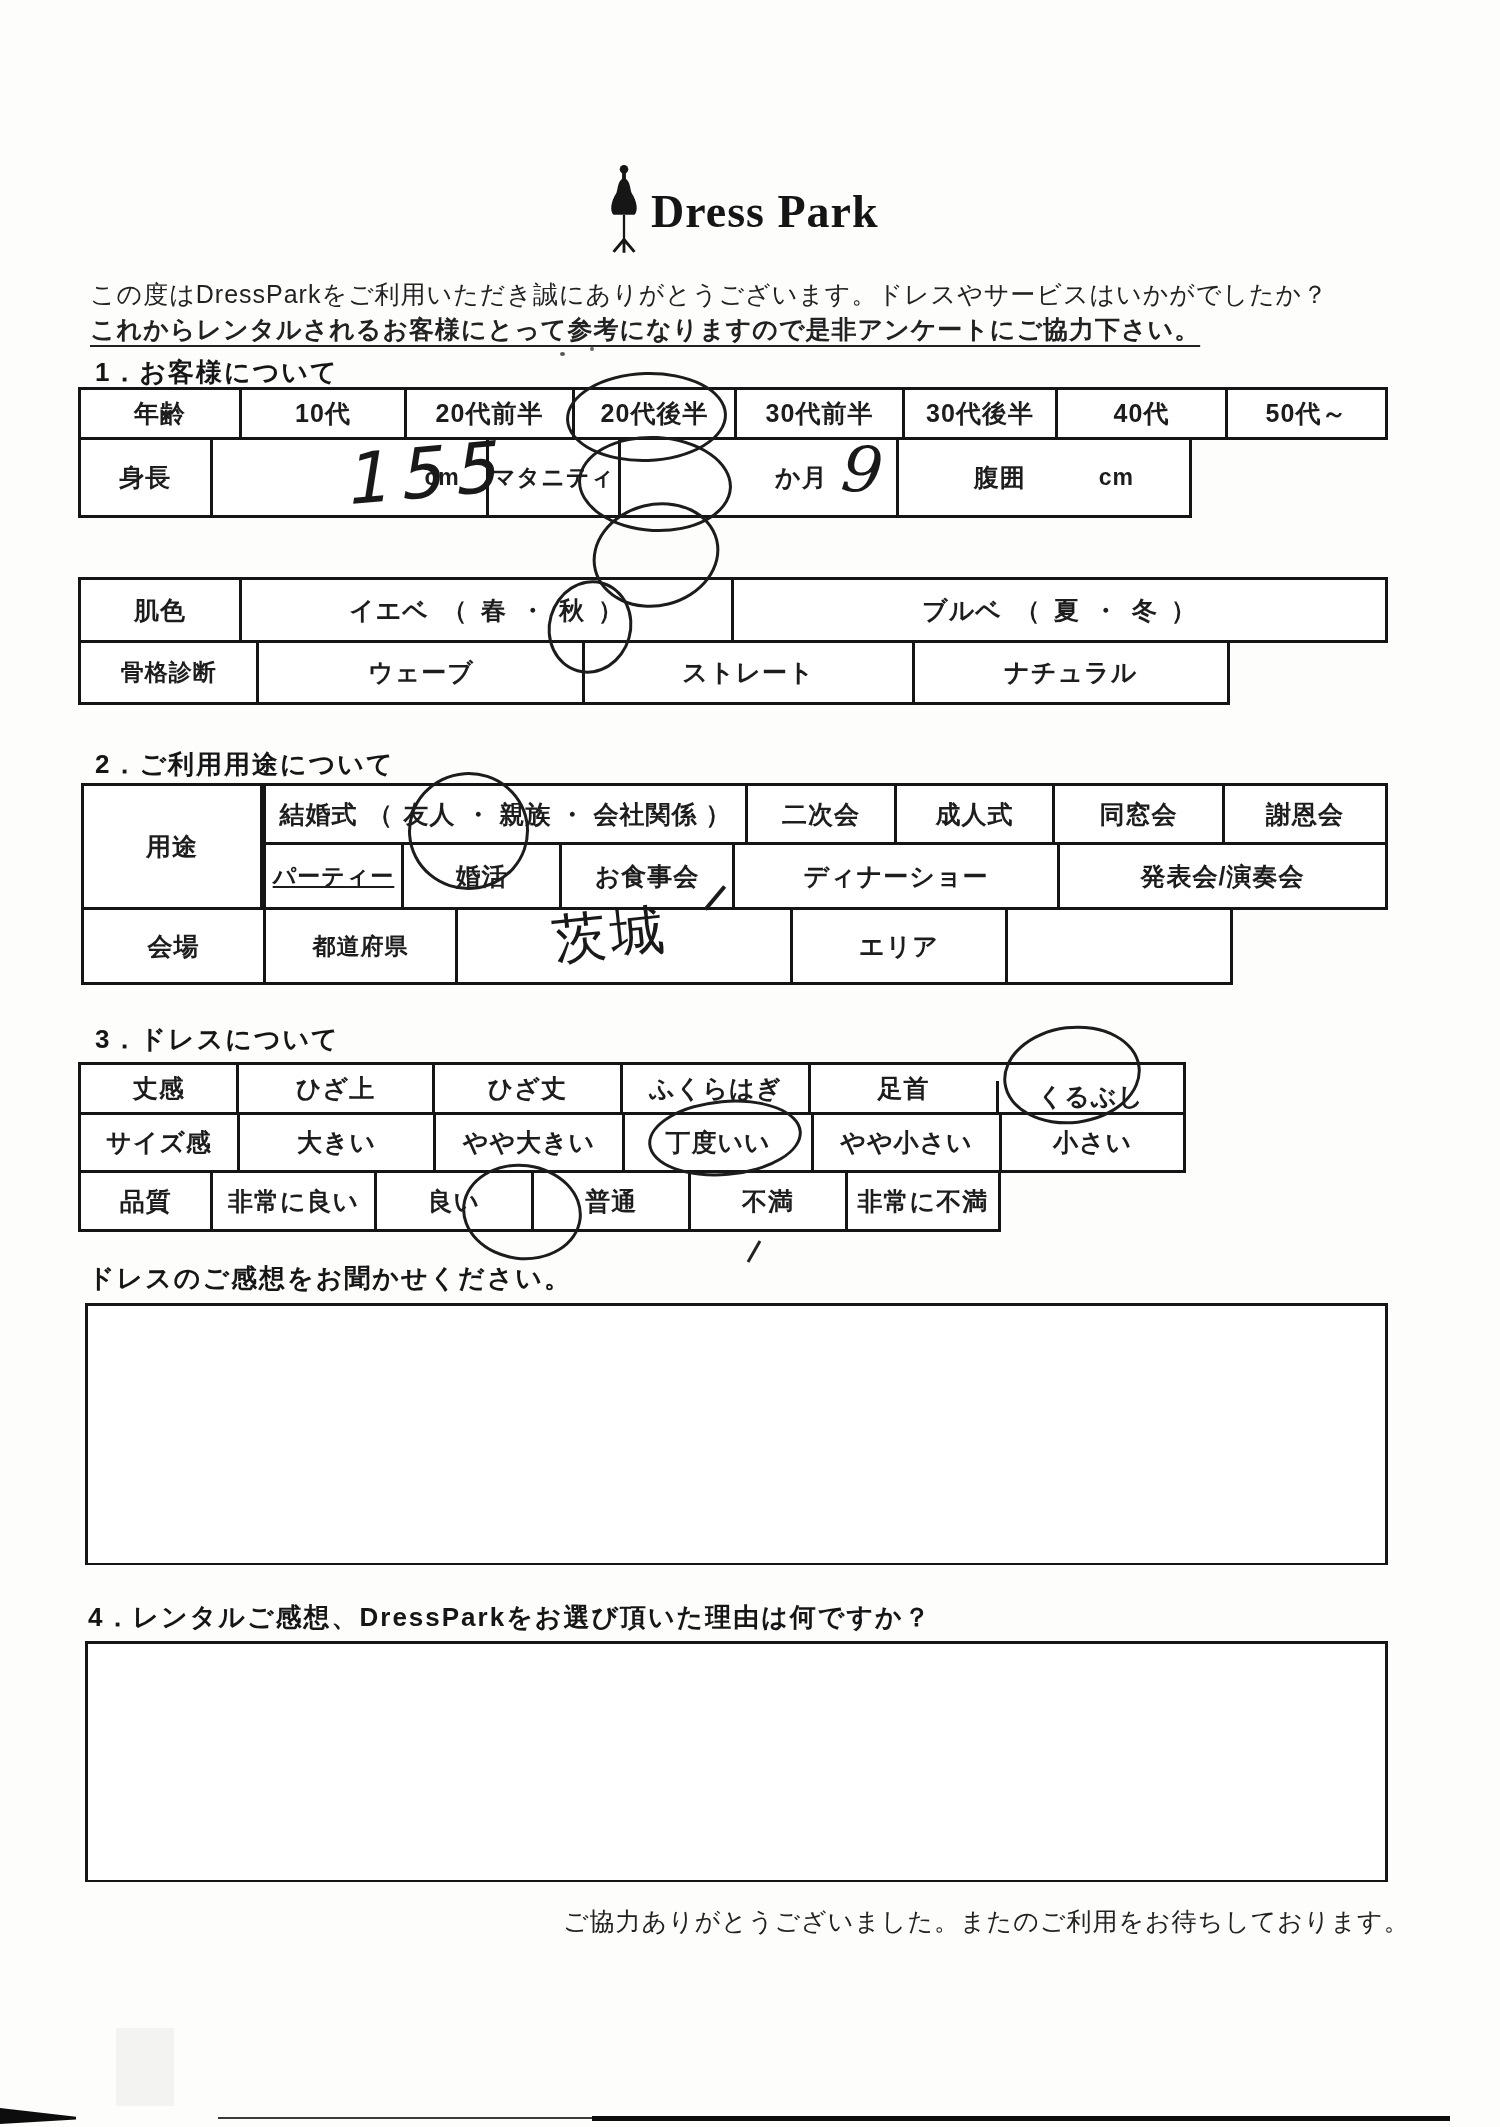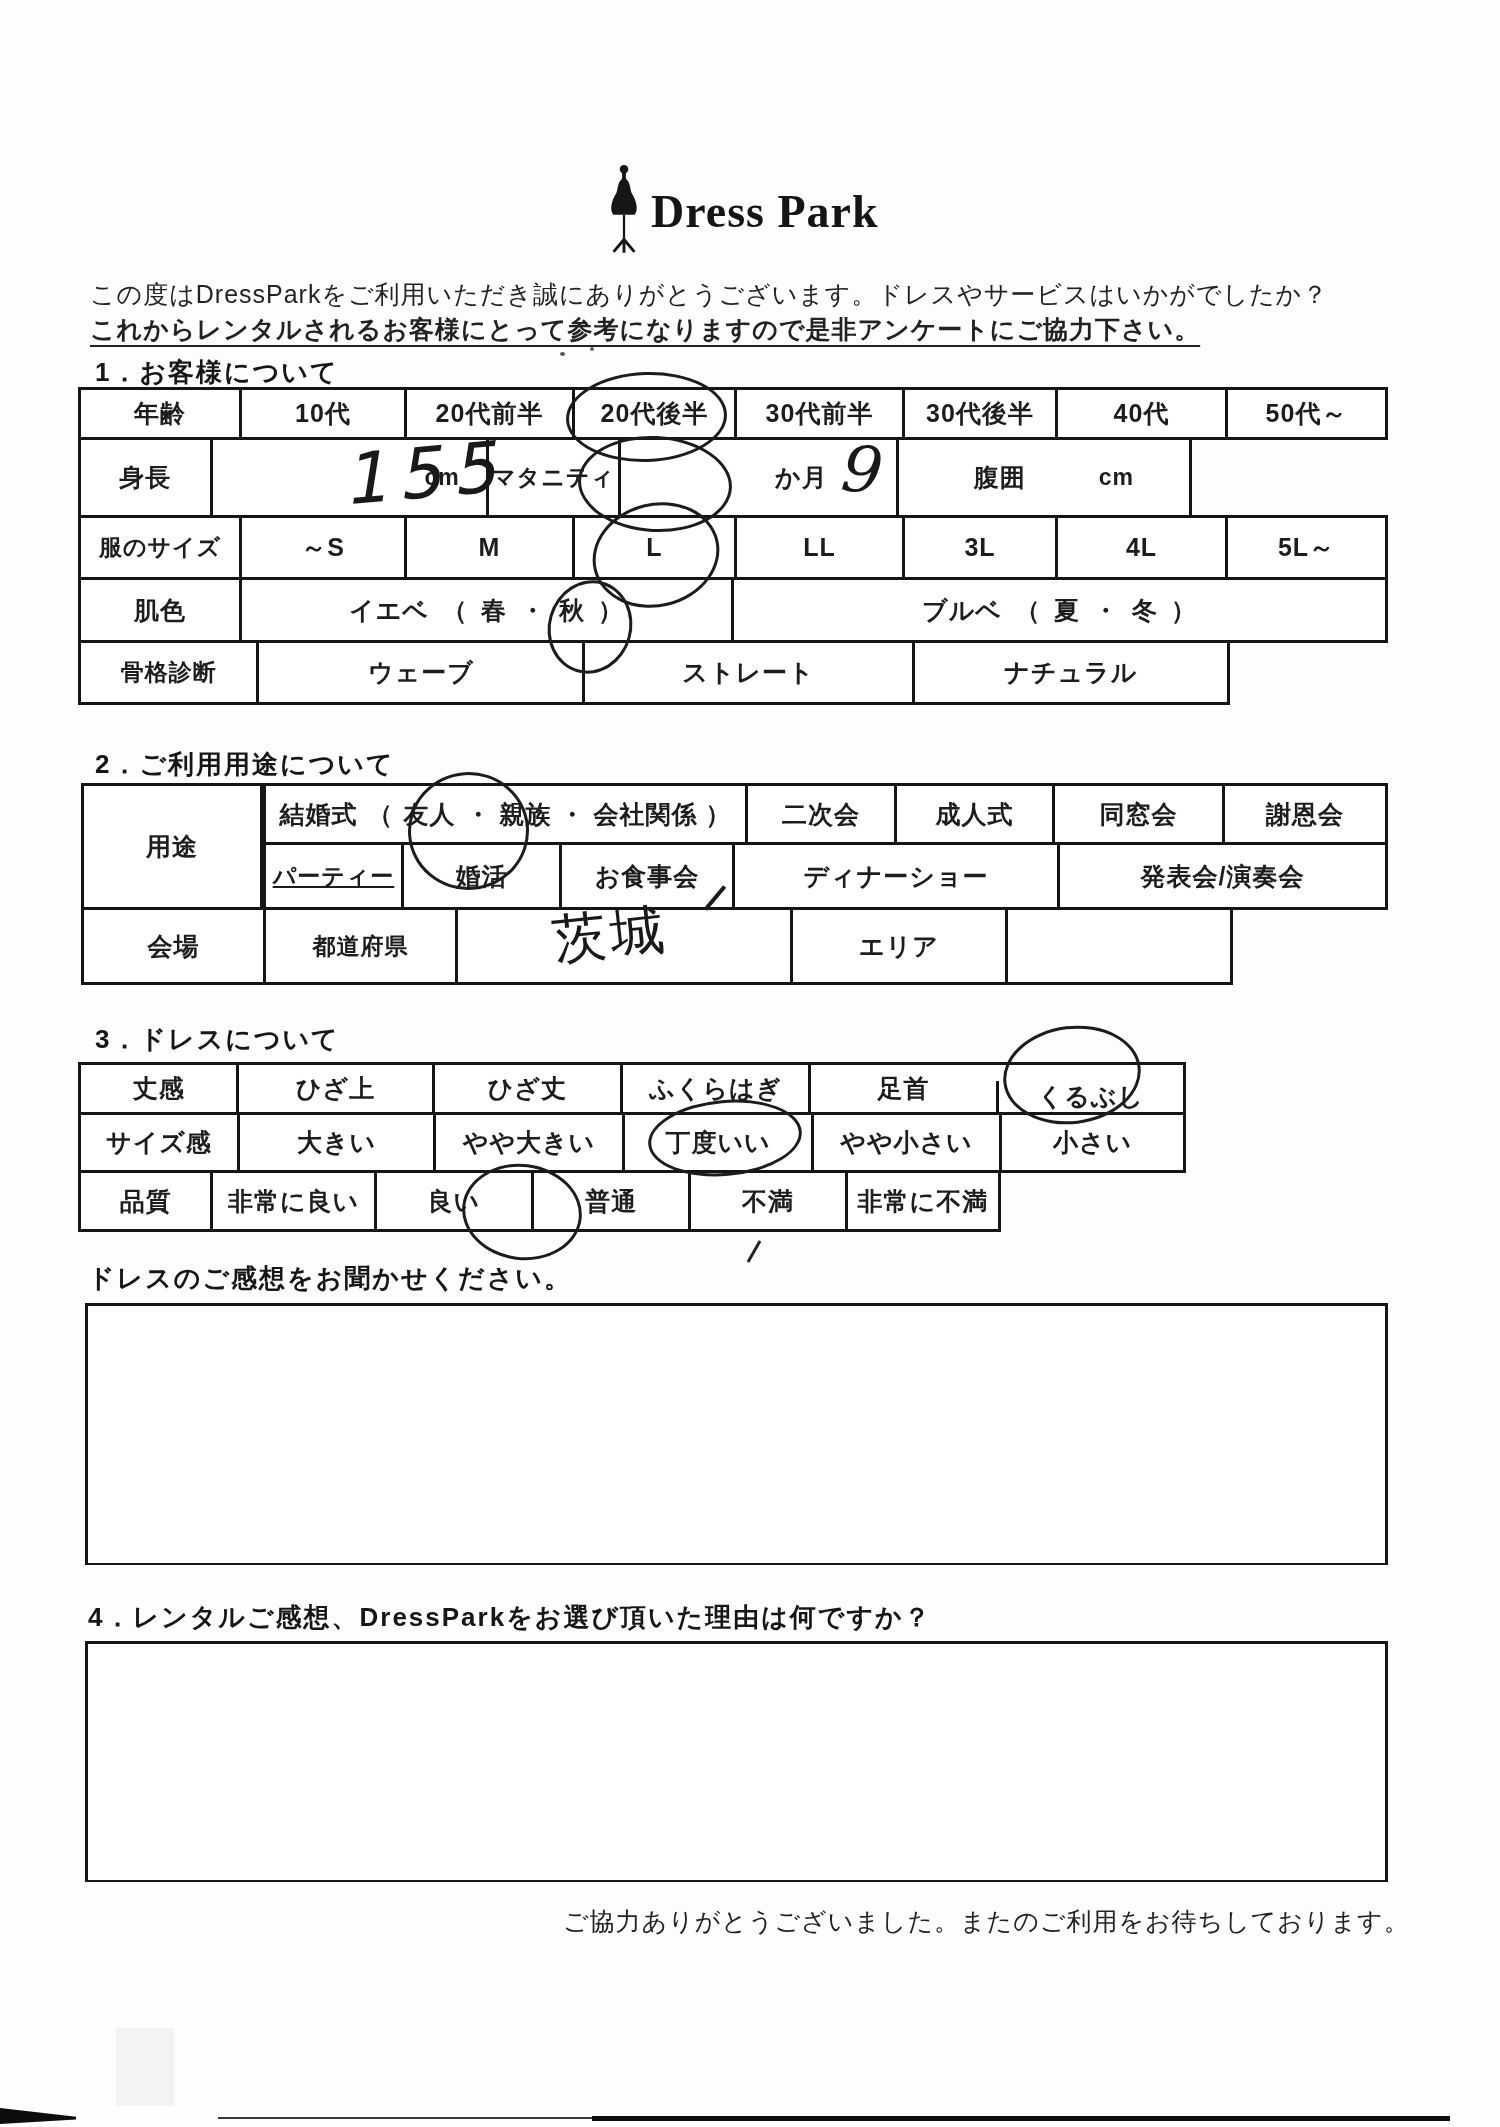--- a/index.html
+++ b/index.html
@@ -59,30 +59,20 @@
     <div class="c small" style="width:162px;">マタニティ</div>
     <div class="c" style="width:321px;justify-content:center;padding-left:86px;">
       <span>か月</span>
     </div>
     <div class="c" style="width:330px;justify-content:space-between;padding:0 55px 0 75px;">
       <span>腹囲</span>
       <span class="small" style="font-size:23px;">cm</span>
     </div>
   </div>
 
-  <div class="row" style="left:78px;top:515px;width:1310px;height:65px;">
-    <div class="c first small" style="width:158px;">服のサイズ</div>
-    <div class="c" style="width:165px;">～S</div>
-    <div class="c" style="width:168px;">M</div>
-    <div class="c" style="width:162px;">L</div>
-    <div class="c" style="width:168px;">LL</div>
-    <div class="c" style="width:153px;">3L</div>
-    <div class="c" style="width:170px;">4L</div>
-    <div class="c" style="width:160px;">5L～</div>
-  </div>
 
   <div class="row" style="left:78px;top:577px;width:1310px;height:66px;">
     <div class="c first" style="width:158px;">肌色</div>
     <div class="c gap" style="width:492px;">
       <span>イエベ</span>
       <span>（</span>
       <span>春</span>
       <span>・</span>
       <span>秋</span>
       <span>）</span>

